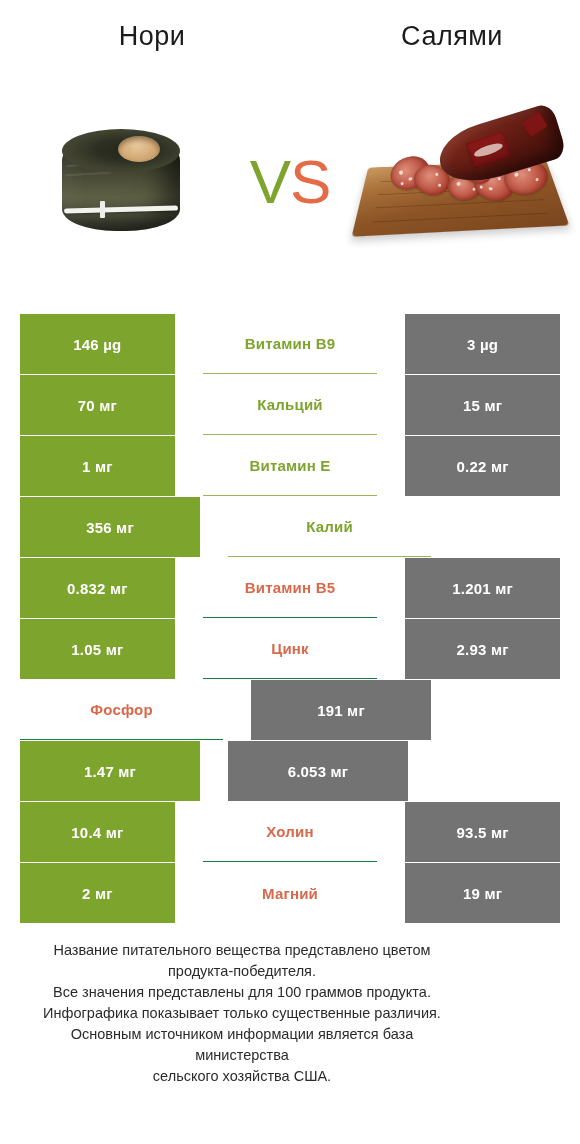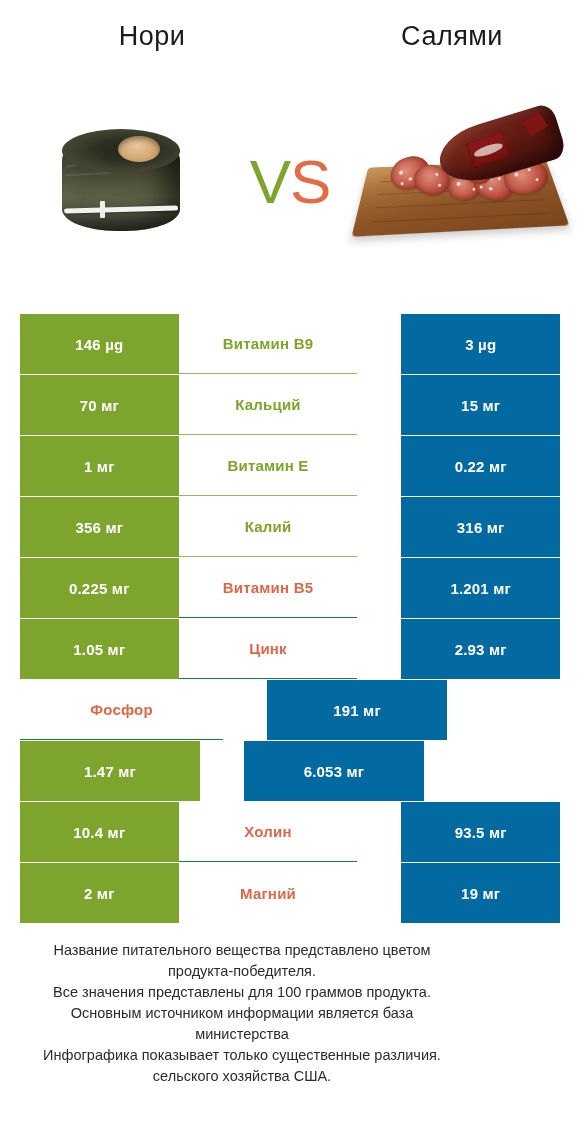--- a/index.html
+++ b/index.html
@@ -222,34 +222,35 @@
   .table {
     position: absolute;
     left: 20px;
     top: 314px;
     width: 540px;
   }
   .row {
     display: flex;
     height: 60px;
     margin-bottom: 1px;
+    gap: 28px;
   }
   .cell-left, .cell-right {
     width: 180px;
     display: flex;
     align-items: center;
     justify-content: center;
     color: #ffffff;
     font-size: 15px;
     font-weight: 700;
     letter-spacing: .2px;
     white-space: nowrap;
   }
   .cell-left  { background: #7da42d; }
-  .cell-right { background: #0369a1; margin-left: 44px; }
+  .cell-right { background: #737373; }
   .cell-mid {
     width: 203px;
     display: flex;
     align-items: center;
     justify-content: center;
     background: #ffffff;
     font-size: 15px;
     font-weight: 700;
     letter-spacing: .2px;
     white-space: nowrap;
@@ -357,24 +358,23 @@
         <div class="cell-right">15 мг</div>
       </div>
       <div class="row row-green">
         <div class="cell-left">1 мг</div>
         <div class="cell-mid">Витамин E</div>
         <div class="cell-right">0.22 мг</div>
       </div>
       <div class="row row-green">
         <div class="cell-left">356 мг</div>
         <div class="cell-mid">Калий</div>
-        <div class="cell-right">316 мг</div>
-      </div>
-      <div class="row row-orange">
-        <div class="cell-left">0.225 мг</div>
+      </div>
+      <div class="row row-orange">
+        <div class="cell-left">0.832 мг</div>
         <div class="cell-mid">Витамин B5</div>
         <div class="cell-right">1.201 мг</div>
       </div>
       <div class="row row-orange">
         <div class="cell-left">1.05 мг</div>
         <div class="cell-mid">Цинк</div>
         <div class="cell-right">2.93 мг</div>
       </div>
       <div class="row row-orange">
         <div class="cell-mid">Фосфор</div>
@@ -393,18 +393,18 @@
         <div class="cell-left">2 мг</div>
         <div class="cell-mid">Магний</div>
         <div class="cell-right">19 мг</div>
       </div>
     </div>
 
   <div class="footer">
     <p>Название питательного вещества представлено цветом</p>
     <p>продукта-победителя.</p>
     <p>Все значения представлены для 100 граммов продукта.</p>
+    <p>Инфографика показывает только существенные различия.</p>
     <p>Основным источником информации является база министерства</p>
-    <p>Инфографика показывает только существенные различия.</p>
     <p>сельского хозяйства США.</p>
   </div>
 
 </div>
 
 </body></html>

